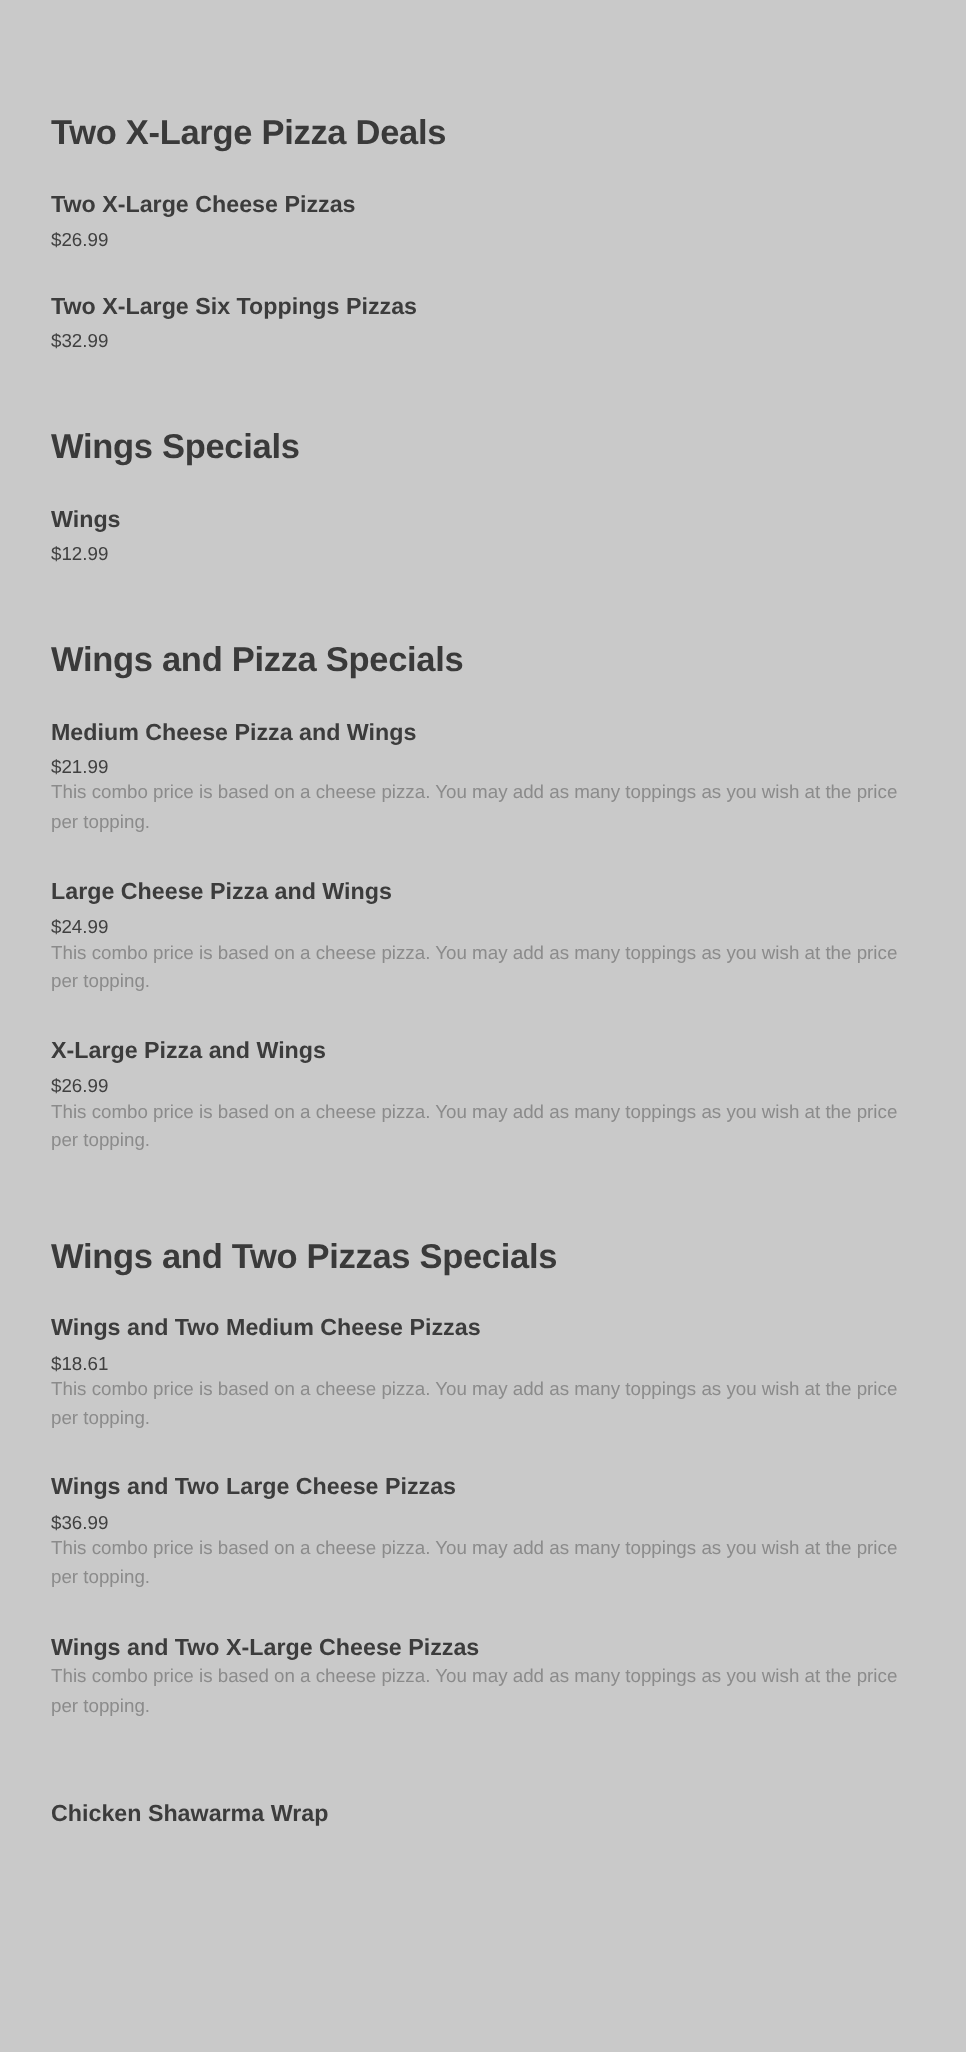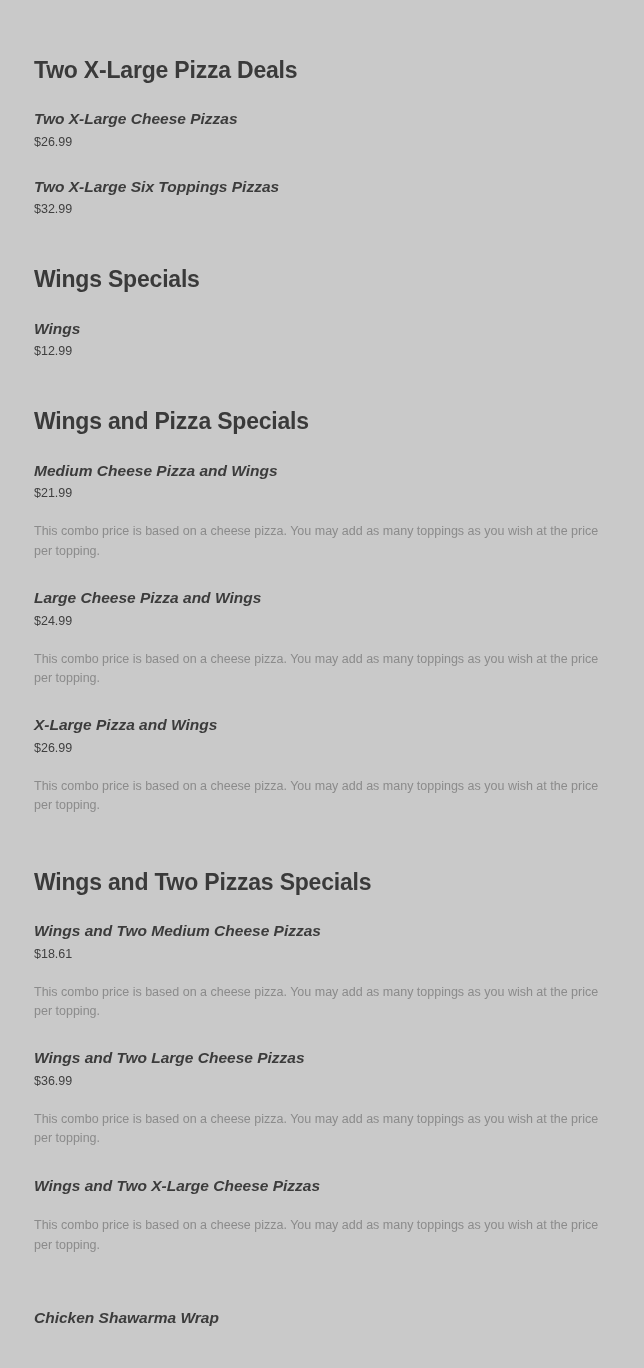--- a/index.html
+++ b/index.html
@@ -10,21 +10,21 @@
   body {
     width: 644px;
     min-height: 1368px;
     font-family: "Liberation Sans", sans-serif;
     color: #3c3c3c;
     -webkit-font-smoothing: antialiased;
   }
   .menu {
     width: 644px;
     box-sizing: border-box;
-    padding: 0 34px;
+    padding: 18px 34px;
   }
   .section {
     margin: 0;
   }
   .section-title {
     font-size: 23px;
     font-weight: bold;
     letter-spacing: -0.2px;
     color: #3a3a3a;
     margin: 0;
@@ -38,33 +38,32 @@
     list-style: none;
   }
   .item {
     padding: 0;
   }
   .item-name {
     font-size: 15.5px;
     font-weight: bold;
     color: #3c3c3c;
     line-height: 1.2;
-    font-style: italic;
   }
   .item-price {
     font-size: 12.5px;
     color: #404040;
     line-height: 1.2;
     margin-top: 6px;
   }
   .item-desc {
     font-size: 12.5px;
     color: #8b8b8b;
     line-height: 1.55;
-    margin-top: 21px;
+    margin-top: 0;
     max-width: 588px;
   }
   
   .section-title { margin-bottom: 27px; }
   .item + .item { margin-top: 28px; }
   .section-gap { height: 50px; }
   .section-gap-lg { height: 54px; }
 </style>
 </head>
 <body>

